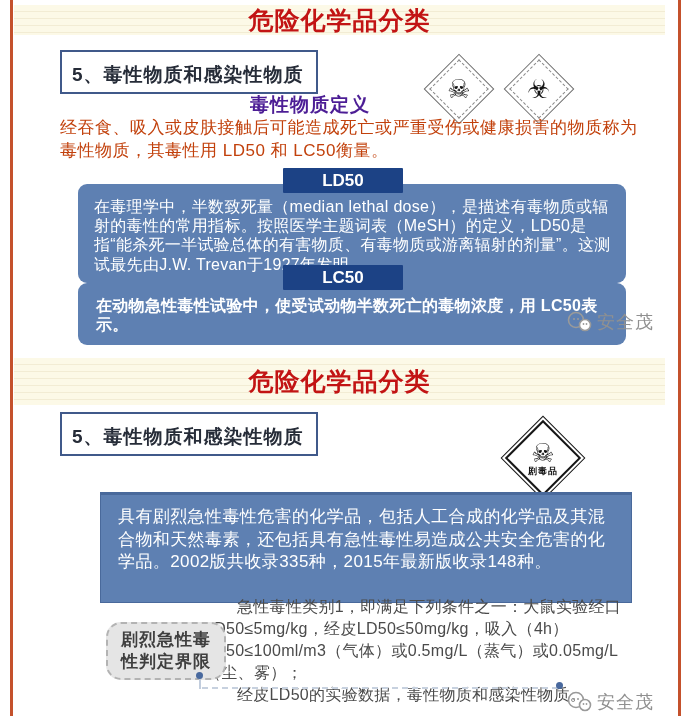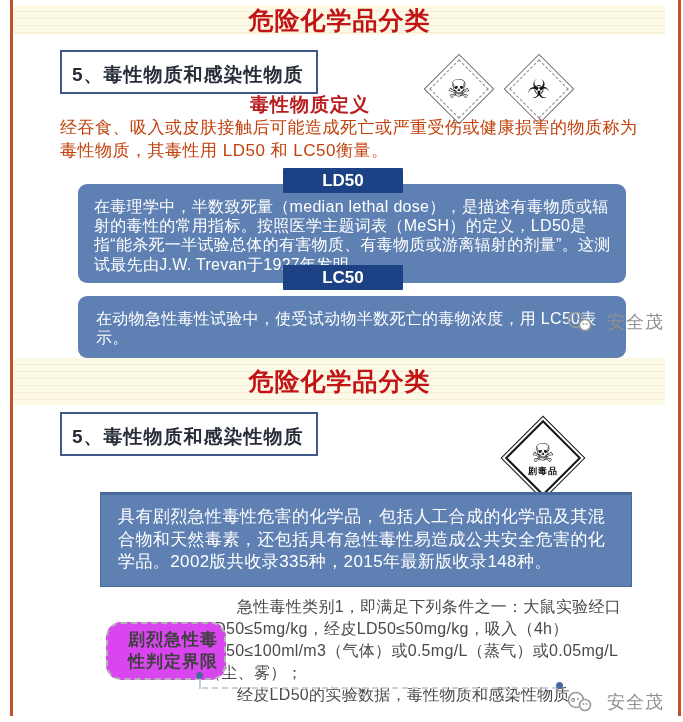--- a/index.html
+++ b/index.html
@@ -60,71 +60,71 @@
   }
   .diamond2 .inner{
     position:absolute;inset:0;display:flex;flex-direction:column;align-items:center;justify-content:center;
     transform:rotate(-45deg);gap:0;
   }
   .diamond2 .glyph{font-family:"DejaVu Sans",sans-serif;font-size:26px;color:#111;line-height:1;}
   .diamond2 .d2-label{font-size:9px;font-weight:bold;color:#111;line-height:1;margin-top:1px;letter-spacing:1px;}
 
   .subtitle{
     position:absolute;left:60px;top:92px;width:500px;margin:0;text-align:center;
-    font-size:19px;font-weight:bold;color:#b91c1c;letter-spacing:1px;
+    font-size:19px;font-weight:bold;color:#4c1d95;letter-spacing:1px;
   }
   .intro{
     position:absolute;left:60px;top:117px;width:585px;margin:0;
     font-size:17px;color:#c2410c;line-height:1.33;letter-spacing:.5px;
   }
 
   .pill{
     position:absolute;left:283px;width:120px;height:25px;z-index:2;
     background:#1c4285;border-radius:1px;color:#ffffff;font-weight:bold;
     font-size:17px;text-align:center;line-height:25px;
   }
   .pill-ld{top:168px;}
   .pill-lc{top:265px;}
 
   .bluebox{
     position:absolute;left:78px;width:548px;box-sizing:border-box;
     background:#5e80b2;border-radius:9px;color:#ffffff;
     font-size:16px;line-height:1.2;letter-spacing:.3px;
   }
   .box-ld{top:184px;padding:13px 14px 9px 16px;}
-  .box-lc{top:296px;padding:13px 24px 11px 18px;}
+  .box-lc{top:283px;padding:13px 24px 11px 18px;font-weight:bold;}
   .bluebox p{margin:0;}
 
   .watermark{
-    position:absolute;display:flex;align-items:center;gap:13px;
+    position:absolute;display:flex;align-items:center;gap:3px;
     color:#909090;font-size:18px;letter-spacing:1px;
   }
   .wm1{left:566px;top:310px;}
   .wm2{left:566px;top:338px;}
   .wm-icon{width:28px;height:24px;flex:0 0 auto;}
 
   
   .bluebox2{
     position:absolute;left:100px;top:140px;width:532px;box-sizing:border-box;
     background:#5e80b2;border:1px solid #49699b;border-top:3px solid #49699b;
     color:#ffffff;font-size:17px;line-height:1.33;letter-spacing:.4px;
-    padding:11px 15px 12px 17px;
+    padding:11px 15px 28px 17px;
   }
   .bluebox2 p{margin:0;}
 
   .criteria-text{
     position:absolute;left:205px;top:244px;width:440px;
     font-size:16px;color:#4a4a4a;line-height:1.38;letter-spacing:.3px;
   }
   .criteria-text p{margin:0;text-indent:2em;}
 
   .criteria-label{
     position:absolute;left:106px;top:270px;width:104px;box-sizing:content-box;
-    border:2px dashed #b3b3b3;border-radius:15px;background:#d946ef;
-    padding:5px 6px;text-align:right;
+    border:2px dashed #b3b3b3;border-radius:15px;background:#e5e5e5;
+    padding:5px 6px;text-align:center;
     font-size:17px;font-weight:bold;color:#3f3f3f;line-height:1.3;letter-spacing:1px;
   }
 
   .dot{position:absolute;width:7px;height:7px;border-radius:50%;background:#49699e;}
   .dot1{left:196px;top:320px;}
   .dot2{left:556px;top:330px;}
   .conn-v{position:absolute;left:199px;top:327px;height:10px;border-left:2px dashed #c2cddd;}
   .conn-h{position:absolute;left:202px;top:335px;width:356px;border-top:2px dashed #c7d1df;}
 </style>
 </head>

